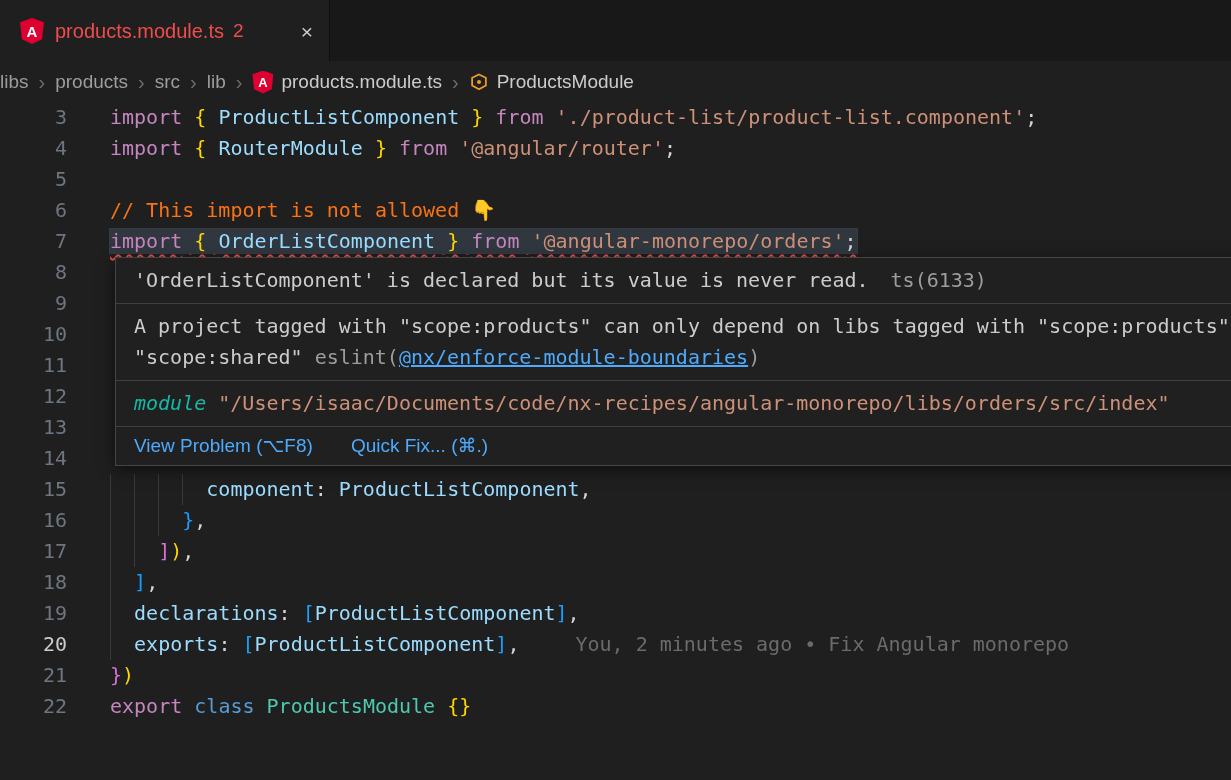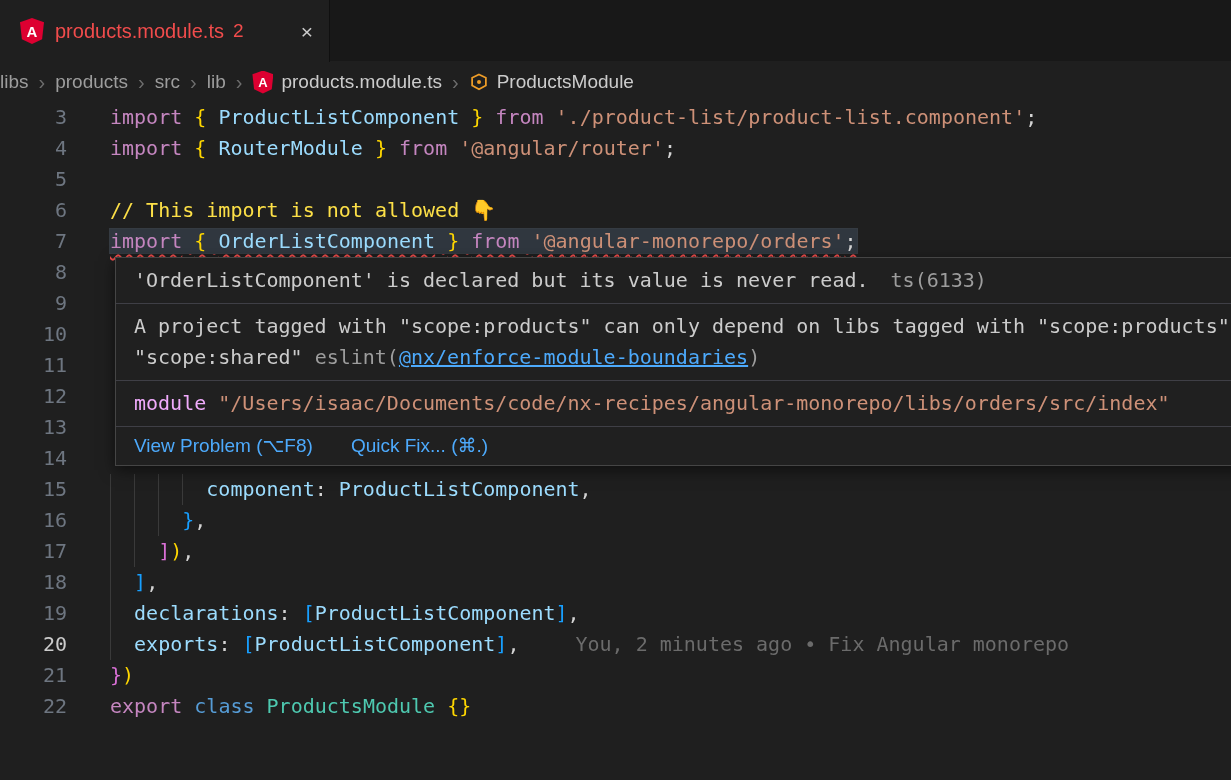--- a/index.html
+++ b/index.html
@@ -46,21 +46,21 @@
   .line { display:flex; height:31px;
           font-family:"DejaVu Sans Mono", monospace; font-size:20px; line-height:31px; }
   .ln { flex:0 0 67px; text-align:right; color:#6e7681; cursor:pointer; }
   .ln.active { color:#cccccc; }
   .code { padding-left:43px; white-space:pre; color:#d4d4d4; }
 
   .tok.kw   { color:#c586c0; }
   .tok.kwb  { color:#569cd6; }
   .tok.var  { color:#9cdcfe; }
   .tok.str  { color:#ce9178; }
-  .tok.cmt  { color:#fde047; }
+  .tok.cmt  { color:#f97316; }
   .tok.cls  { color:#4ec9b0; }
   .tok.pln  { color:#d4d4d4; }
   .tok.b1   { color:#ffd700; }
   .tok.b2   { color:#da70d6; }
   .tok.b3   { color:#179fff; }
   .tok.emoji{ color:#f5c542; }
   .tok.guide{ display:inline-block; width:2ch; height:31px; vertical-align:top;
               box-shadow:inset 1px 0 0 #3a3a3a; }
 
   .occ { background:rgba(91,114,140,0.30); box-shadow:0 0 0 1px rgba(120,144,170,0.25); }
@@ -71,21 +71,21 @@
 
   
   .hover { position:absolute; left:115px; top:257px; width:1204px; z-index:10;
            background:#202020; border:1px solid #454545;
            box-shadow:0 4px 14px rgba(0,0,0,0.55);
            font-family:"DejaVu Sans Mono", monospace; font-size:20px;
            line-height:31px; color:#cccccc; }
   .sec { padding:7px 18px; overflow-wrap:break-word; }
   .hr { height:1px; background:#3f3f46; }
   .gray { color:#9d9d9d; }
-  .kwb-h { color:#f0abfc; margin-right:1ch; }
+  .kwb-h { color:#14b8a6; margin-right:1ch;font-style:italic; }
   .str-h { color:#ce9178; }
   .link { color:#4daafc; text-decoration:underline; cursor:pointer; }
   .actions { padding:8px 18px; display:flex; gap:38px;
              font-family:"Liberation Sans", sans-serif; font-size:19px; line-height:22px; }
   .action { color:#4daafc; cursor:pointer; }
 </style>
 </head>
 <body>
 
 <div id="root">

